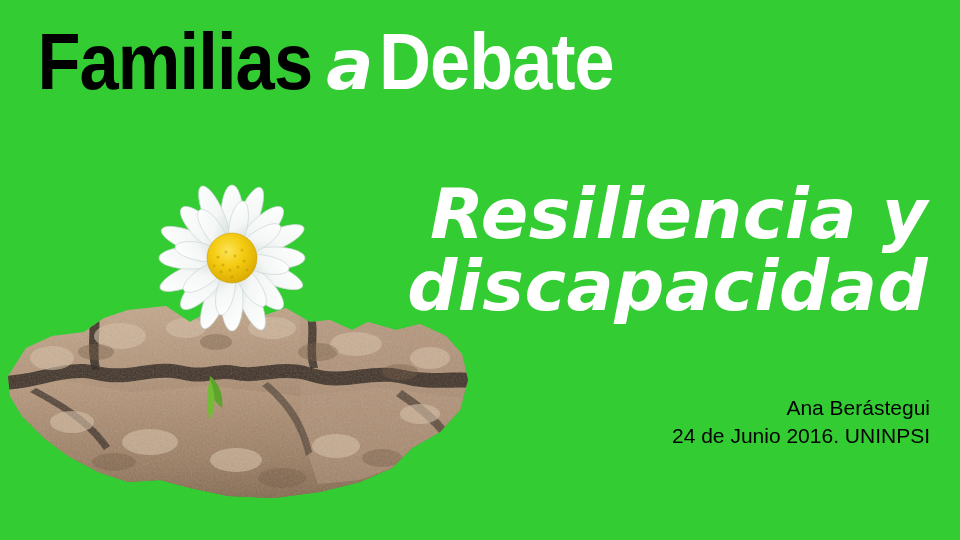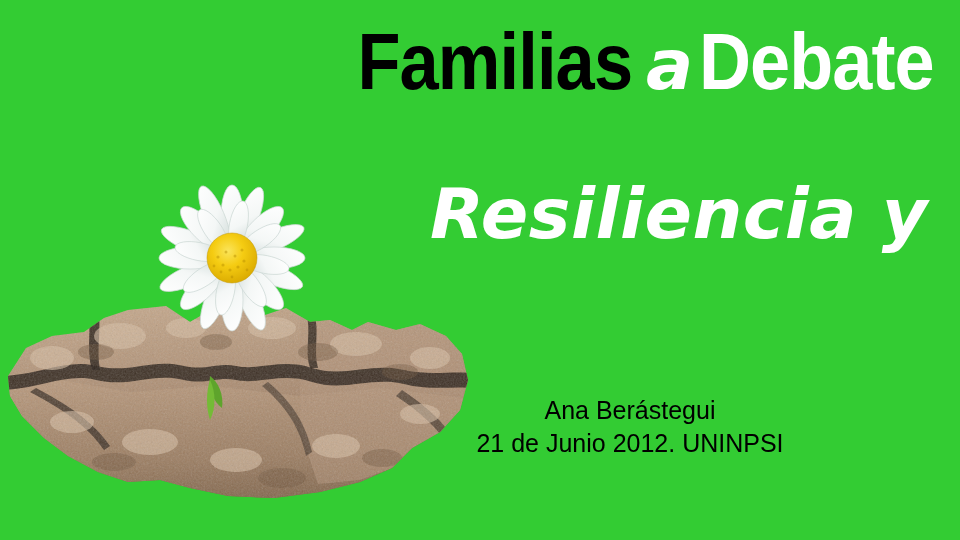--- a/index.html
+++ b/index.html
@@ -9,21 +9,21 @@
     font-family:"Liberation Sans", sans-serif;
   }
   #slide{
     position:relative;width:960px;height:540px;
     background:#33cc33;overflow:hidden;
   }
 
   
   #title-line{
     position:absolute;left:0;top:22px;width:960px;
-    text-align:right;white-space:nowrap;
+    text-align:left;white-space:nowrap;
     line-height:1;
   }
   .t-familias{
     font-family:"Liberation Sans", sans-serif;
     font-weight:bold;
     font-size:80px;
     color:#000000;
     letter-spacing:-1px;
     display:inline-block;
     transform:scaleX(0.88);
@@ -63,24 +63,24 @@
     font-size:70px;
     line-height:1.03;
     letter-spacing:0.5px;
     white-space:nowrap;
   }
   #subtitle .sub-line{display:block;}
 
   
   #credits{
     position:absolute;right:30px;top:394px;width:600px;
-    text-align:center;
+    text-align:right;
     color:#000000;
     font-family:"Liberation Sans", sans-serif;
-    font-size:25px;
+    font-size:21px;
     line-height:1.32;
     white-space:nowrap;
   }
   #credits .cred-line{display:block;}
 
   
   #artwork{
     position:absolute;left:0;top:180px;width:480px;height:330px;
   }
   #artwork svg{display:block;width:480px;height:330px;}
@@ -89,25 +89,26 @@
 <body>
 
 <div id="slide">
 
   <div id="title-line">
     <span class="t-familias">Familias</span><span class="t-a">a</span><span class="t-debate">Debate</span>
   </div>
 
   <div id="subtitle">
     <span class="sub-line">Resiliencia y</span>
+    <span class="sub-line">discapacidad</span>
   </div>
 
   <div id="credits">
     <span class="cred-line">Ana Berástegui</span>
-    <span class="cred-line">21 de Junio 2012. UNINPSI</span>
+    <span class="cred-line">24 de Junio 2016. UNINPSI</span>
   </div>
 
   <div id="artwork">
     <svg viewBox="0 0 480 330" xmlns="http://www.w3.org/2000/svg">
       <defs>
         <radialGradient id="gCenter" cx="42%" cy="36%" r="68%">
           <stop offset="0%" stop-color="#fbe45a"></stop>
           <stop offset="45%" stop-color="#f5cc12"></stop>
           <stop offset="100%" stop-color="#d9a900"></stop>
         </radialGradient>

